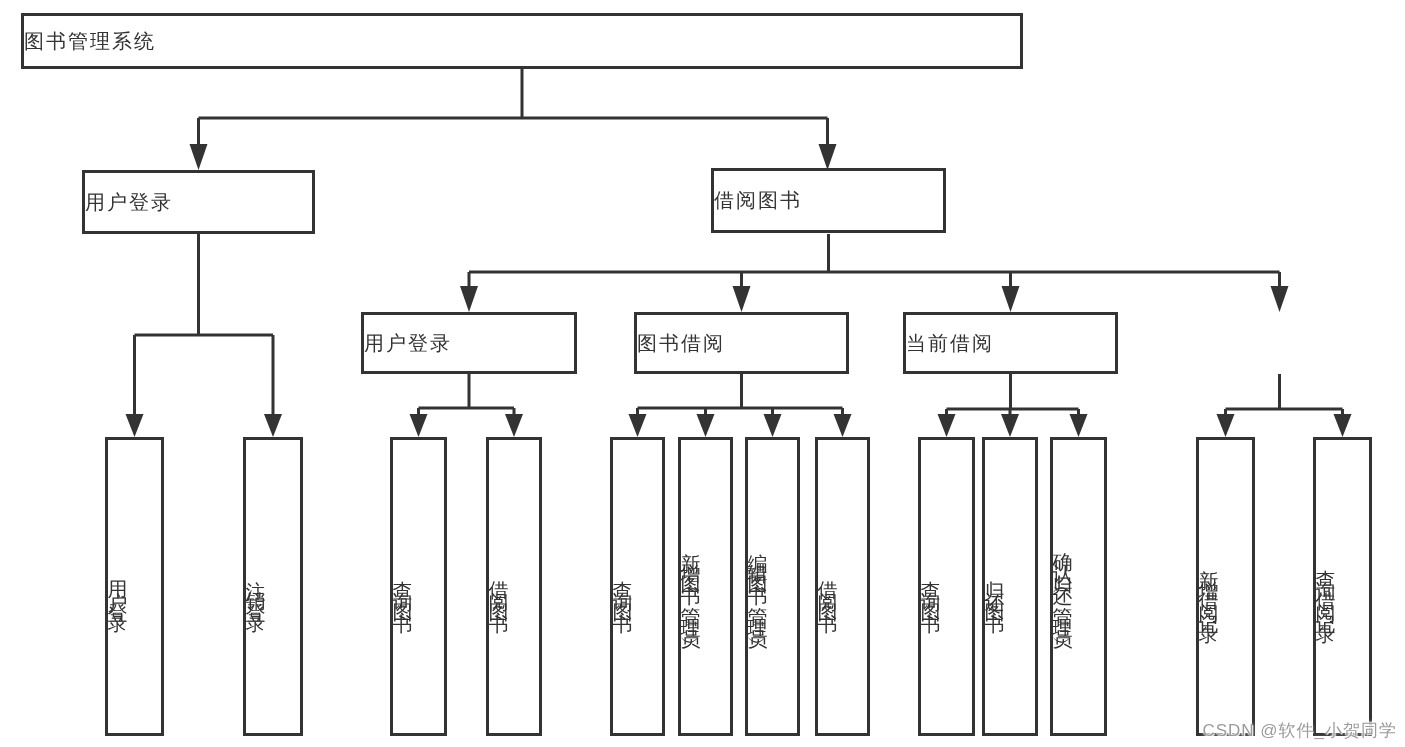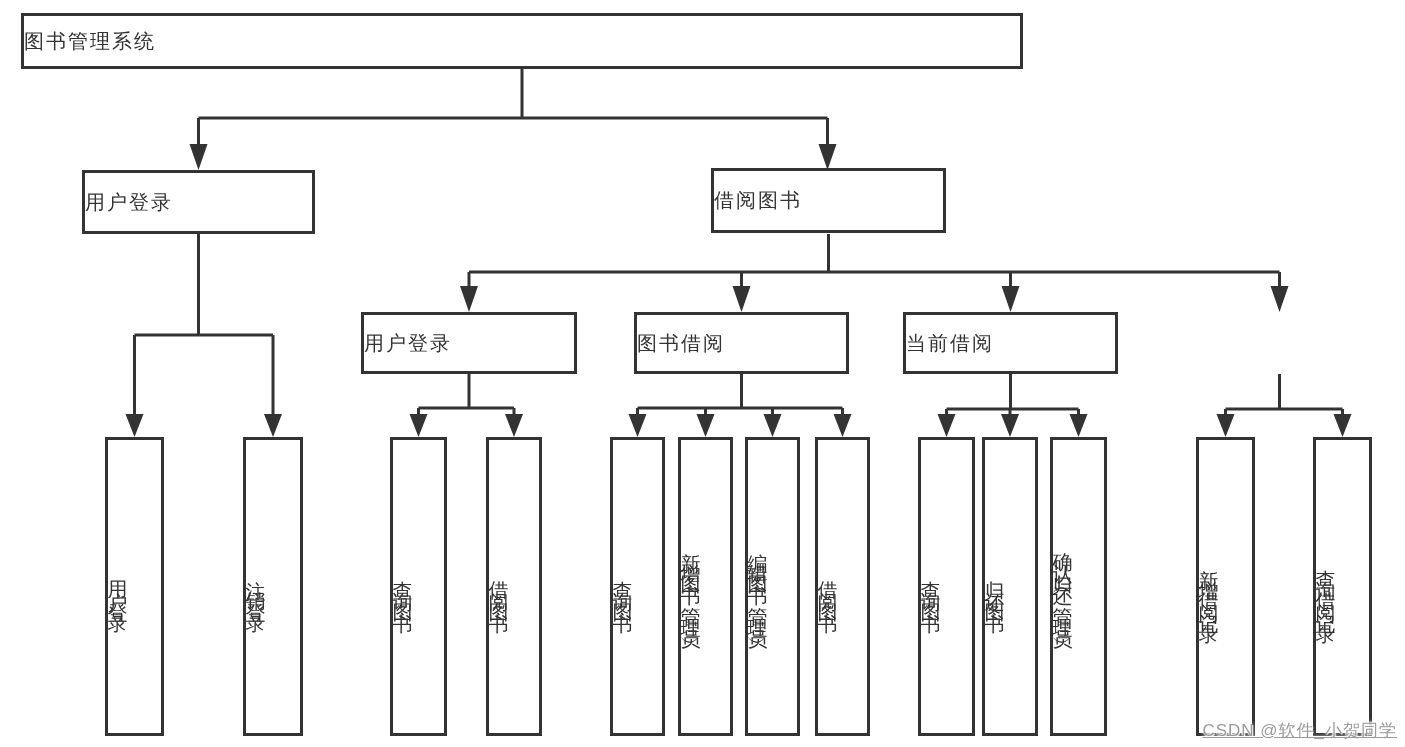--- a/index.html
+++ b/index.html
@@ -36,21 +36,20 @@
   }
   .watermark{
     position:absolute;
     right:8px;
     bottom:5px;
     font-size:17px;
     letter-spacing:1px;
     color:#9b9b9b;
     text-shadow:0 0 2px #ffffff, 0 0 4px #ffffff, 1px 1px 1px #ffffff, -1px -1px 1px #ffffff;
     white-space:nowrap;
-    text-decoration:underline;
   }
 </style>
 </head>
 <body>
 
 <div class="canvas">
 
   <svg class="connector-layer" viewBox="0 0 1405 747" xmlns="http://www.w3.org/2000/svg">
 
     <g stroke="#333333" stroke-width="3" fill="none">

